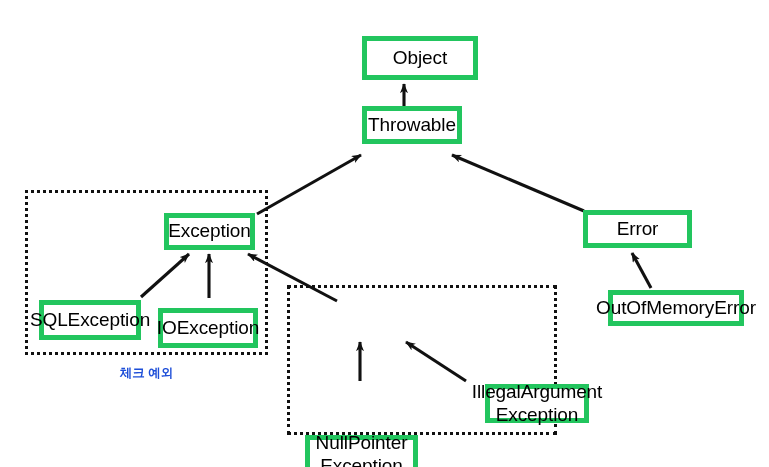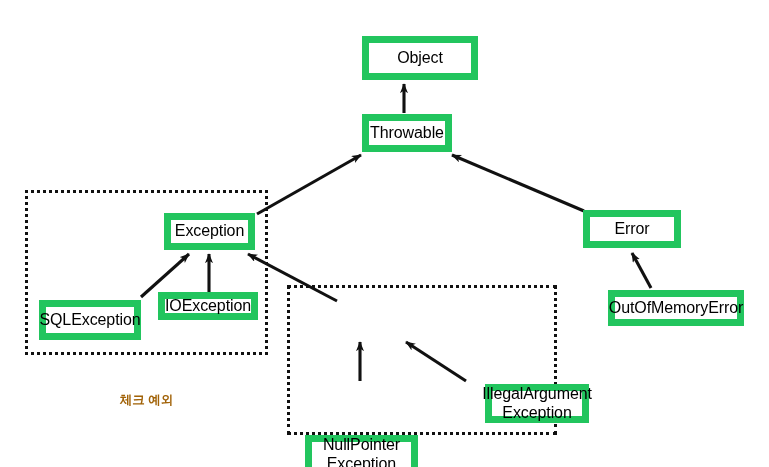--- a/index.html
+++ b/index.html
@@ -21,49 +21,48 @@
     position: absolute;
     left: 0;
     top: 0;
     width: 769px;
     height: 467px;
     pointer-events: none;
   }
   .node {
     position: absolute;
     box-sizing: border-box;
-    border: 7px solid #22c55e;
+    border: 5px solid #22c55e;
     background: #ffffff;
     display: flex;
     align-items: center;
     justify-content: center;
     text-align: center;
     color: #000000;
-    font-size: 16px;
+    font-size: 19px;
     line-height: 1.18;
     letter-spacing: -0.1px;
     white-space: pre-line;
     z-index: 3;
   }
   .group-box {
     position: absolute;
     box-sizing: border-box;
     border: 3px dotted #111111;
     background: transparent;
     z-index: 1;
   }
   .group-caption {
     position: absolute;
-    color: #a16207;
+    color: #1d4ed8;
     font-size: 12.5px;
     font-weight: bold;
     text-align: center;
     white-space: nowrap;
     z-index: 4;
-    margin-top: 27px;
   }
 </style>
 </head>
 <body>
 
 <div id="canvas">
 
   <svg class="edge-layer" viewBox="0 0 769 467">
     <defs>
       <marker id="arrowhead" markerWidth="11" markerHeight="11" refX="9.2" refY="4" orient="auto" markerUnits="userSpaceOnUse">
@@ -84,29 +83,29 @@
     </g>
   </svg>
 
   <div class="group-box" style="left:25px; top:190px; width:243px; height:165px;"></div>
   <div class="group-caption" style="left:25px; top:365px; width:243px;">체크 예외</div>
 
   <div class="group-box" style="left:287px; top:285px; width:270px; height:150px;"></div>
 
   <div class="node" style="left:362px; top:36px; width:116px; height:44px;">Object</div>
 
-  <div class="node" style="left:362px; top:114px; width:90px; height:38px;">Throwable</div>
+  <div class="node" style="left:362px; top:106px; width:100px; height:38px;">Throwable</div>
 
   <div class="node" style="left:164px; top:213px; width:91px; height:37px;">Exception</div>
 
-  <div class="node" style="left:583px; top:210px; width:98px; height:38px;">Error</div>
+  <div class="node" style="left:583px; top:210px; width:109px; height:38px;">Error</div>
 
   <div class="node" style="left:39px; top:300px; width:102px; height:40px;">SQLException</div>
 
-  <div class="node" style="left:158px; top:292px; width:100px; height:28px;">IOException</div>
+  <div class="node" style="left:158px; top:308px; width:100px; height:40px;">IOException</div>
 
 
   <div class="node" style="left:608px; top:290px; width:136px; height:36px;">OutOfMemoryError</div>
 
   <div class="node" style="left:305px; top:399px; width:113px; height:39px;margin-top:36px;">NullPointer
 Exception</div>
 
   <div class="node" style="left:441px; top:384px; width:104px; height:39px;margin-left:44px;">IllegalArgument
 Exception</div>
 

